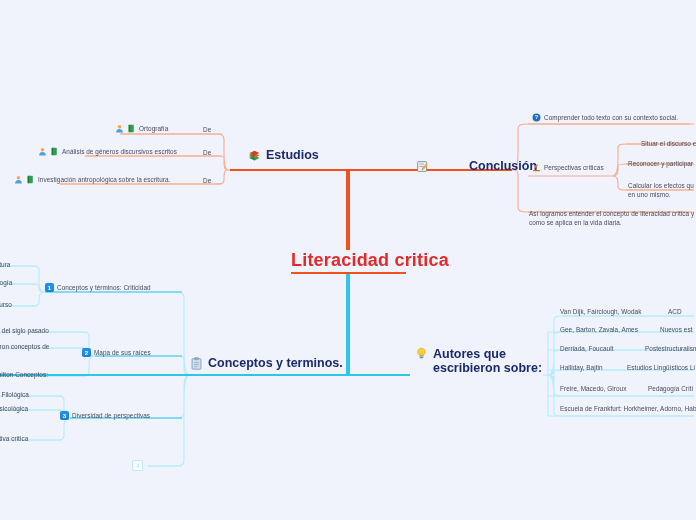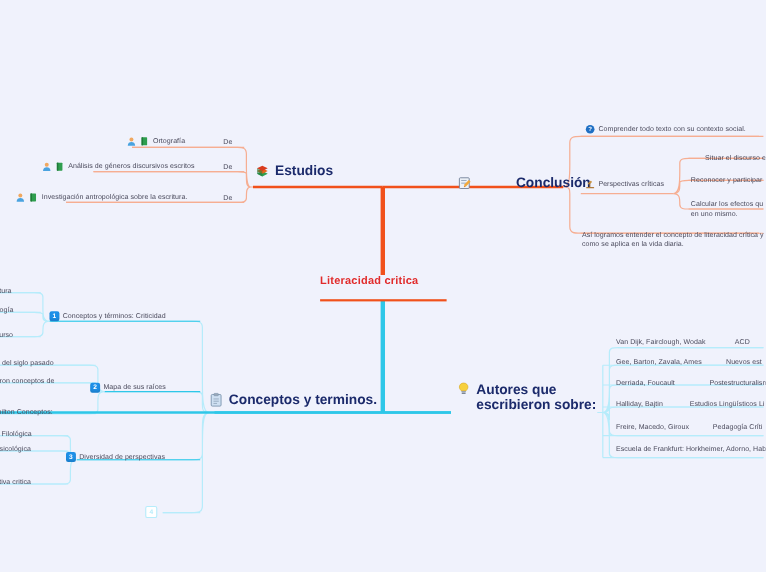--- a/index.html
+++ b/index.html
@@ -23,21 +23,21 @@
   }
   .node {
     position: absolute;
     white-space: nowrap;
     color: #3b3b4f;
   }
   
   #central {
     left: 291px;
     top: 250px;
-    font-size: 10px;
+    font-size: 18px;
     font-weight: bold;
     color: #e12b2b;
     letter-spacing: .2px;
   }
   #central-underline {
     position: absolute;
     left: 291px;
     top: 272px;
     width: 115px;
     height: 2px;
@@ -183,21 +183,21 @@
     <line x1="548" y1="350" x2="694" y2="350" stroke="#b6ecfb" stroke-width="1"></line>
     <line x1="548" y1="370" x2="694" y2="370" stroke="#b6ecfb" stroke-width="1"></line>
     <line x1="548" y1="396" x2="694" y2="396" stroke="#b6ecfb" stroke-width="1"></line>
     <line x1="548" y1="416" x2="694" y2="416" stroke="#b6ecfb" stroke-width="1"></line>
     <line x1="548" y1="332" x2="548" y2="416" stroke="#b6ecfb" stroke-width="1.1"></line>
   </svg>
 
   <div id="central" class="node">Literacidad critica</div>
   <div id="central-underline"></div>
 
-  <div class="main-title" style="left:232px; top:148px;align-items:flex-end;">
+  <div class="main-title" style="left:248px; top:148px;align-items:flex-end;">
     <span class="ico ico-md">
       <svg viewBox="0 0 16 16" width="13" height="13">
         <path d="M2 11 L8 8 L14 11 L8 14 Z" fill="#2f9e4f"></path>
         <path d="M2 8 L8 5 L14 8 L8 11 Z" fill="#e8641a"></path>
         <path d="M2 5 L8 2 L14 5 L8 8 Z" fill="#d93b1e"></path>
         <path d="M2 5 L2 11 L8 14 L8 8 Z" fill="#1f7a3a" opacity=".55"></path>
       </svg>
     </span>
     <span class="mt-label">Estudios</span>
   </div>

